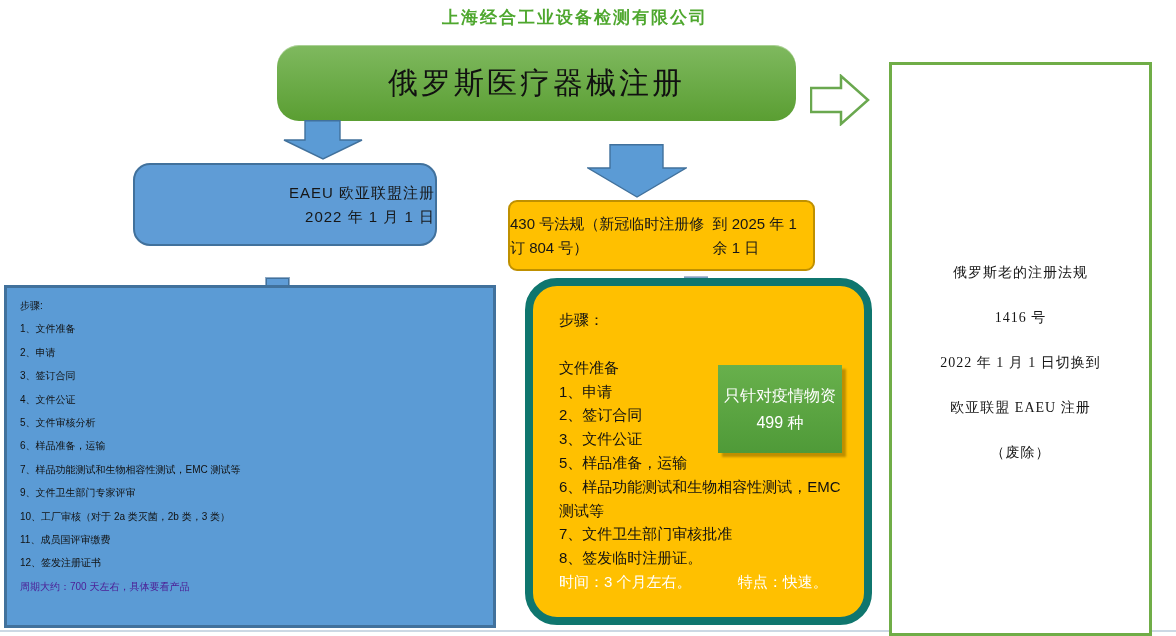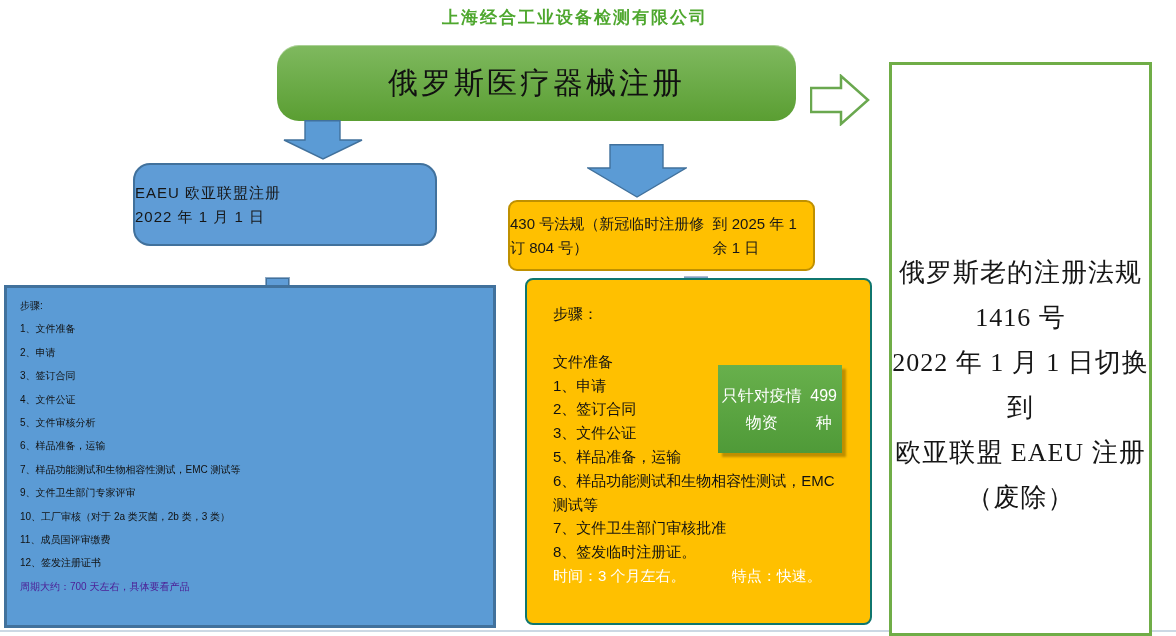--- a/index.html
+++ b/index.html
@@ -30,21 +30,21 @@
     font-family:"Liberation Serif", serif;
   }
 
   
   .arrow { position:absolute; }
 
   
   .eaeu-box {
     position:absolute; left:133px; top:163px; width:304px; height:83px;
     background:#5F9CD6; border:2px solid #41719C; border-radius:17px;
-    display:flex; flex-direction:column; align-items:flex-start; justify-content:center;
+    display:flex; flex-direction:column; align-items:flex-end; justify-content:center;
     color:#161616; font-size:15px; line-height:24px; letter-spacing:1px;
   }
 
   
   .reg430-box {
     position:absolute; left:508px; top:200px; width:307px; height:71px;
     background:#FFC000; border:2px solid #BF9000; border-radius:9px;
     display:flex; flex-direction:row; align-items:center; justify-content:center;
     color:#161616; font-size:15px; line-height:24px;
   }
@@ -65,46 +65,46 @@
     position:absolute; left:4px; top:285px; width:492px; height:343px;
     background:#5B9BD5; border:3px solid #41719C;
     color:#111; font-size:10px; line-height:23.4px;
     padding:6px 10px 0 13px;
   }
   .left-panel .footer { color:#4c1d95; }
 
   
   .yellow-panel {
     position:absolute; left:525px; top:278px; width:347px; height:347px;
-    background:#FFC000; border:2px solid #0f766e; border-radius:8px;
+    background:#FFC000; border:8px solid #0f766e; border-radius:32px;
     color:#111; font-size:15px; line-height:23.8px;
     padding:22px 18px 0 26px;
   }
   .yellow-panel .gap { height:24px; }
   .yellow-panel .footer { color:#ffffff; }
   .yellow-panel .footer .sp2 { margin-left:42px; }
 
   
   .epidemic-box {
     position:absolute; left:718px; top:365px; width:124px; height:88px;
     background:linear-gradient(#68b04c, #4f9a38);
     box-shadow:4px 4px 2px rgba(110,85,0,.45);
-    display:flex; flex-direction:row; align-items:center; justify-content:space-between;
+    display:flex; flex-direction:column; align-items:center; justify-content:center;
     color:#ffffff; font-size:16px; line-height:27px; text-align:center;
   }
 
   
   .right-box {
     position:absolute; left:889px; top:62px; width:263px; height:574px;
     background:#ffffff; border:3px solid #70AD47;
     z-index:3;
   }
   .right-box .lines {
     position:absolute; left:0; top:185px; width:100%;
-    text-align:center; color:#161616; font-size:26px; line-height:45px;
+    text-align:center; color:#161616; font-size:14px; line-height:45px;
     letter-spacing:1px; font-family:"Liberation Serif", serif;
   }
 
   .bottom-divider {
     position:absolute; left:0; top:630px; width:1176px; height:2px;
     background:#ccd8e4; z-index:1;
   }
 </style>
 </head>
 <body>

